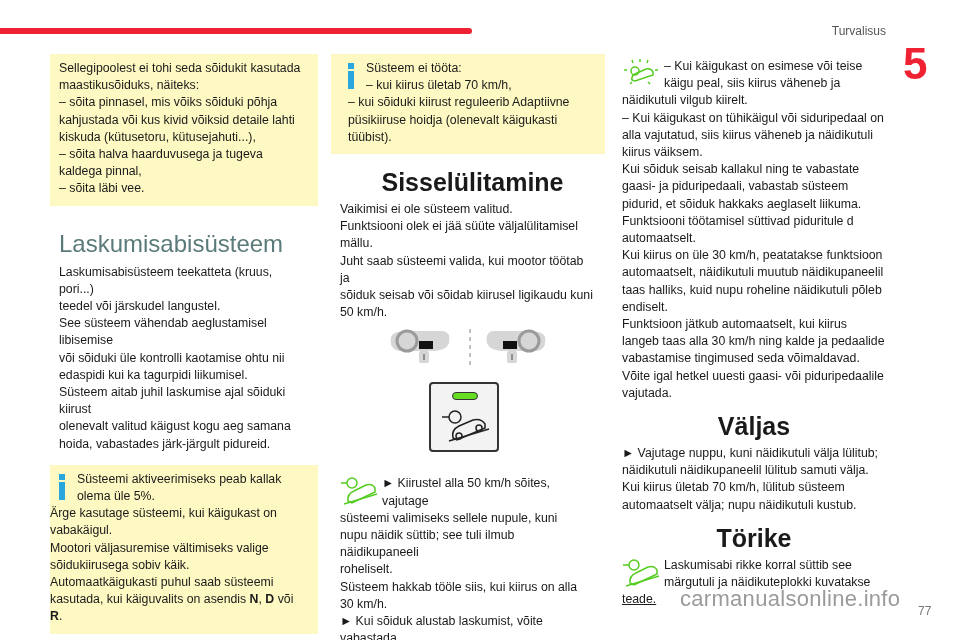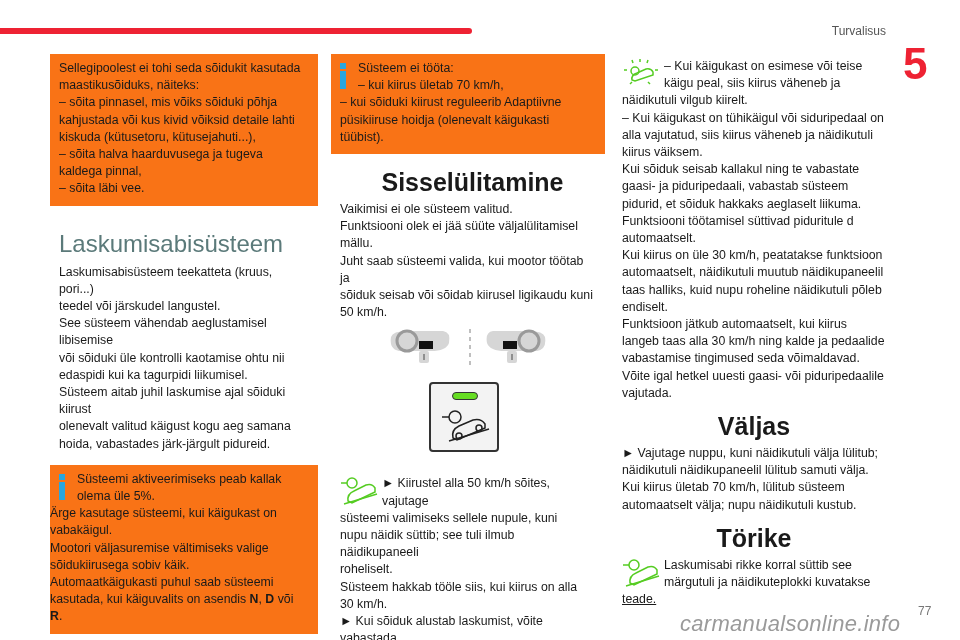--- a/index.html
+++ b/index.html
@@ -4,32 +4,32 @@
 <style>
   html, body { margin:0; padding:0; }
   body { width:960px; height:640px; background:#ffffff; position:relative; overflow:hidden;
          font-family:"Liberation Sans", "DejaVu Sans", sans-serif; color:#1a1a1a; }
   .topbar { position:absolute; left:0; top:28px; width:472px; height:6px; background:#ee2233; border-radius:0 3px 3px 0; }
   .section-title { position:absolute; right:74px; top:24px; font-size:12px; color:#555; }
   .chapter { position:absolute; left:903px; top:42px; font-size:44px; font-weight:bold; color:#ee2233; line-height:1; }
   .col { position:absolute; top:54px; width:268px; }
   .col1 { left:50px; } .col2 { left:331px; width:274px; } .col3 { left:622px; width:264px; }
   .p { font-size:12.3px; line-height:17.2px; margin:0; }
-  .box { background:#f97316; padding:6px 9px 8px 9px; position:relative; }
+  .box { background:#fef9c3; padding:6px 9px 8px 9px; position:relative; }
   .h-grey { font-size:24px; color:#5b7a7a; margin:24px 0 6px 9px; font-weight:normal; }
   .h-bold { font-size:25px; font-weight:bold; margin:0 0 4px 9px;text-align:center; }
   .body { padding:0 9px; }
   .icon-info { float:left; width:6px; height:26px; margin:3px 12px 0 9px; position:relative; }
   .icon-info .dot { position:absolute; left:0; top:0; width:6px; height:6px; background:#29a6de; }
   .icon-info .bar { position:absolute; left:0; top:8px; width:6px; height:18px; background:#29a6de; }
   .car-icon { float:left; width:38px; height:30px; margin:0 4px 0 0; }
   .figure { position:relative; height:150px; margin-top:4px; }
   .btn-panel { position:absolute; left:98px; top:57px; width:70px; height:70px; border:2px solid #333; border-radius:4px; background:#f3f3f3; box-sizing:border-box; }
   .btn-led { position:absolute; left:21px; top:8px; width:24px; height:6px; background:#66dd22; border:1.5px solid #333; border-radius:4px; }
-  .watermark { position:absolute; left:680px; top:611px; font-size:22px; color:#9a9a9a; letter-spacing:0.3px;font-style:italic; }
+  .watermark { position:absolute; left:680px; top:586px; font-size:22px; color:#9a9a9a; letter-spacing:0.3px; }
   .pagenum { position:absolute; left:918px; top:604px; font-size:12px; color:#777; }
   b { font-weight:bold; }
 </style>
 </head>
 <body>
 
 <div class="topbar"></div>
 <div class="section-title">Turvalisus</div>
 <div class="chapter">5</div>
 
@@ -71,21 +71,21 @@
       <p class="p">sõidukiirusega sobiv käik.</p>
       <p class="p">Automaatkäigukasti puhul saab süsteemi</p>
       <p class="p"><span>kasutada, kui käiguvalits on asendis </span><b>N</b><span>, </span><b>D</b><span> või</span></p>
       <p class="p"><b>R</b><span>.</span></p>
     </div>
   </div>
 
 </div>
 
 <div class="col col2">
-  <div class="box" style="padding-left:0;">
+  <div class="box" style="padding-left:8px;">
     <span class="icon-info">
         <span class="dot"></span>
         <span class="bar"></span>
       </span>
     <p class="p">Süsteem ei tööta:</p>
     <p class="p">–  kui kiirus ületab 70 km/h,</p>
     <div style="padding-left:9px;clear:both;">
       <p class="p">–  kui sõiduki kiirust reguleerib Adaptiivne</p>
       <p class="p">püsikiiruse hoidja (olenevalt käigukasti</p>
       <p class="p">tüübist).</p>

